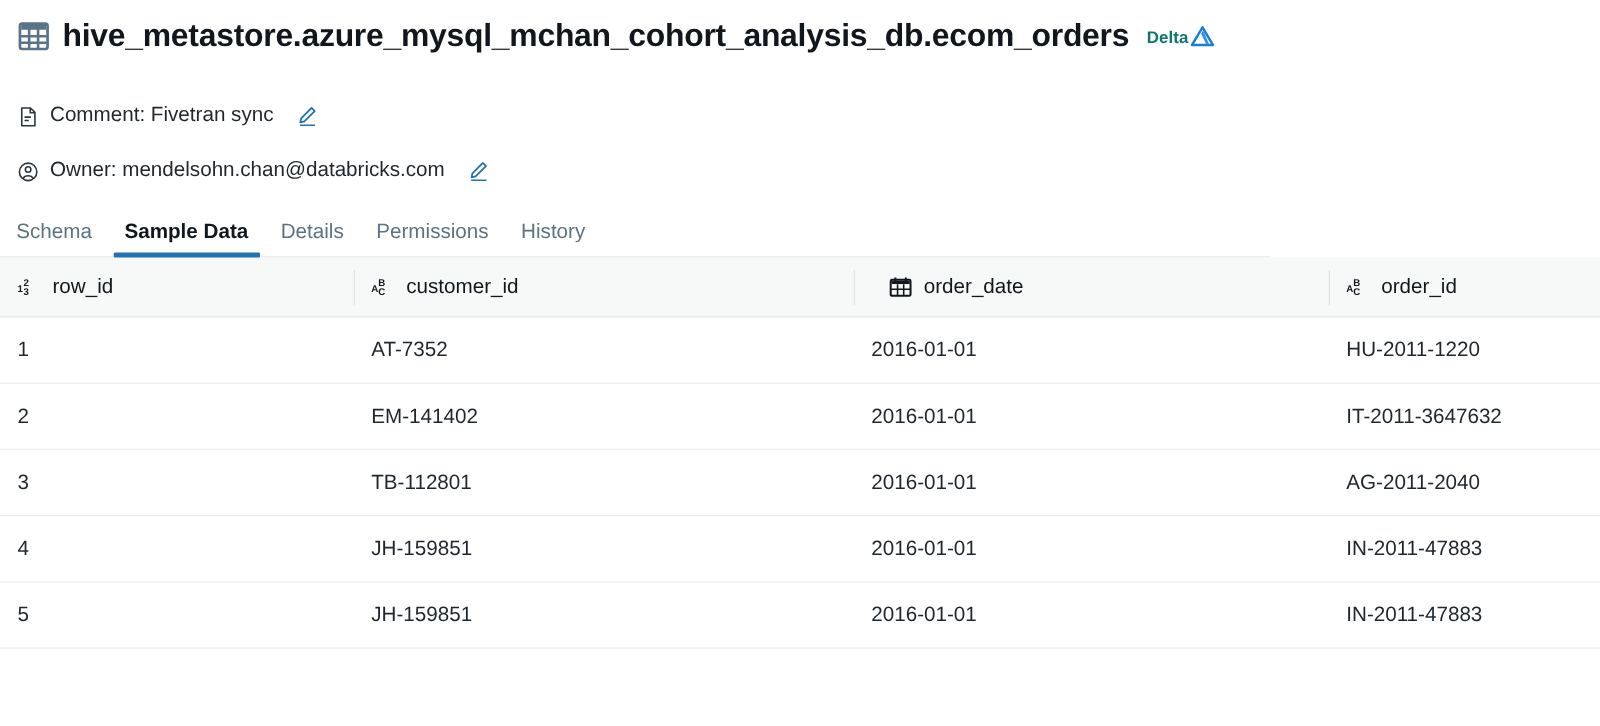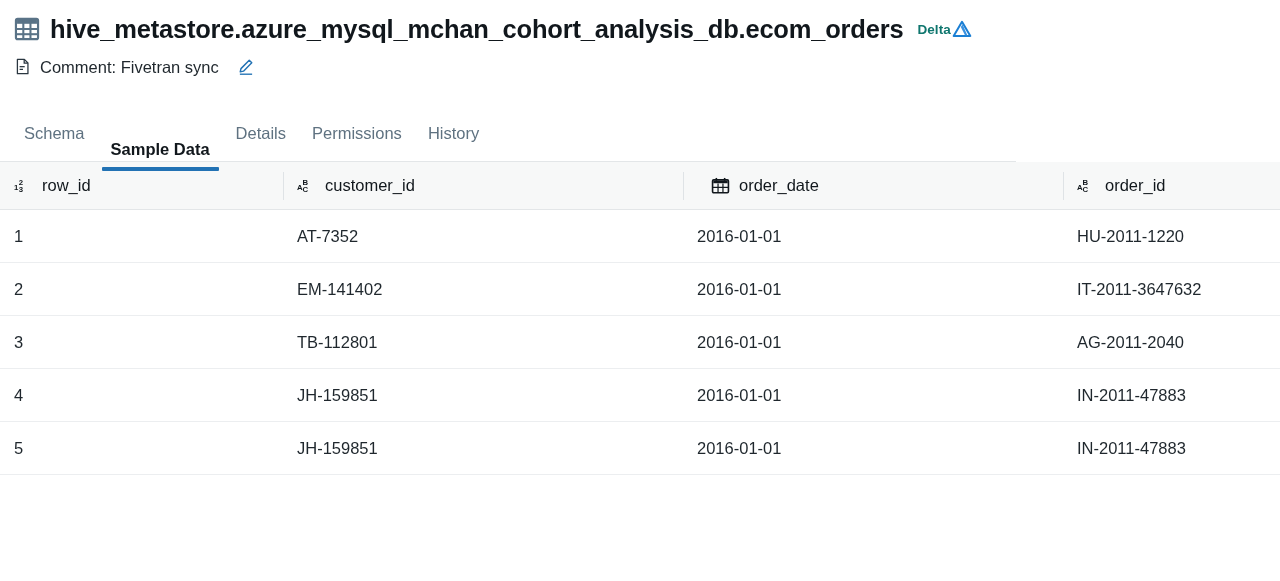--- a/index.html
+++ b/index.html
@@ -40,42 +40,42 @@
     font-size: 13.5px;
     font-weight: 600;
     color: #0f766e;
     letter-spacing: 0.1px;
   }
   .delta-logo { width: 20px; height: 20px; display: block; }
 
   
   .meta-row {
     display: flex;
-    align-items: flex-start;
+    align-items: flex-end;
     gap: 9px;
     padding-left: 14px;
     height: 44px;
     font-size: 16.5px;
     color: #1f272d;
   }
   .meta-icon { width: 17px; height: 17px; flex: 0 0 17px; display: block; }
   .meta-text { white-space: nowrap; }
   .edit-pencil {
     width: 18px; height: 18px;
     margin-left: 9px;
     display: block;
     cursor: pointer;
   }
 
   
   .tabs {
     display: flex;
-    align-items: center;
+    align-items: flex-end;
     gap: 0;
-    padding-left: 11px;
+    padding-left: 0;
     margin-top: 16px;
     border-bottom: 1px solid #e3e6e8;
     height: 44px;
   }
   .tab {
     position: relative;
     padding: 0 13px 12px 13px;
     font-size: 16.5px;
     color: #5f7281;
     cursor: pointer;
@@ -184,20 +184,32 @@
       <line x1="6.6" y1="10.2" x2="12.6" y2="10.2" stroke="#2a3640" stroke-width="1.5"></line>
       <line x1="6.6" y1="13.4" x2="10.6" y2="13.4" stroke="#2a3640" stroke-width="1.5"></line>
     </svg>
     <span class="meta-text">Comment: Fivetran sync</span>
     <svg class="edit-pencil" viewBox="0 0 20 20">
       <path d="M13.6 2.6 L16.4 5.4 L7.2 14.6 L3.6 15.4 L4.4 11.8 Z" fill="none" stroke="#2272b4" stroke-width="1.6" stroke-linejoin="round"></path>
       <line x1="3.2" y1="18.0" x2="16.8" y2="18.0" stroke="#2272b4" stroke-width="1.5"></line>
     </svg>
   </div>
 
+  <div class="meta-row">
+    <svg class="meta-icon" viewBox="0 0 20 20">
+      <circle cx="10" cy="10" r="8.2" fill="none" stroke="#2a3640" stroke-width="1.5"></circle>
+      <circle cx="10" cy="7.8" r="2.6" fill="none" stroke="#2a3640" stroke-width="1.5"></circle>
+      <path d="M5.2 16.4 a5.2 4.4 0 0 1 9.6 0" fill="none" stroke="#2a3640" stroke-width="1.5"></path>
+    </svg>
+    <span class="meta-text">Owner: mendelsohn.chan@databricks.com</span>
+    <svg class="edit-pencil" viewBox="0 0 20 20">
+      <path d="M13.6 2.6 L16.4 5.4 L7.2 14.6 L3.6 15.4 L4.4 11.8 Z" fill="none" stroke="#2272b4" stroke-width="1.6" stroke-linejoin="round"></path>
+      <line x1="3.2" y1="18.0" x2="16.8" y2="18.0" stroke="#2272b4" stroke-width="1.5"></line>
+    </svg>
+  </div>
 
 
   <div class="tabs">
     <button class="tab">Schema</button>
     <button class="tab active">Sample Data</button>
     <button class="tab">Details</button>
     <button class="tab">Permissions</button>
     <button class="tab">History</button>
   </div>
 

